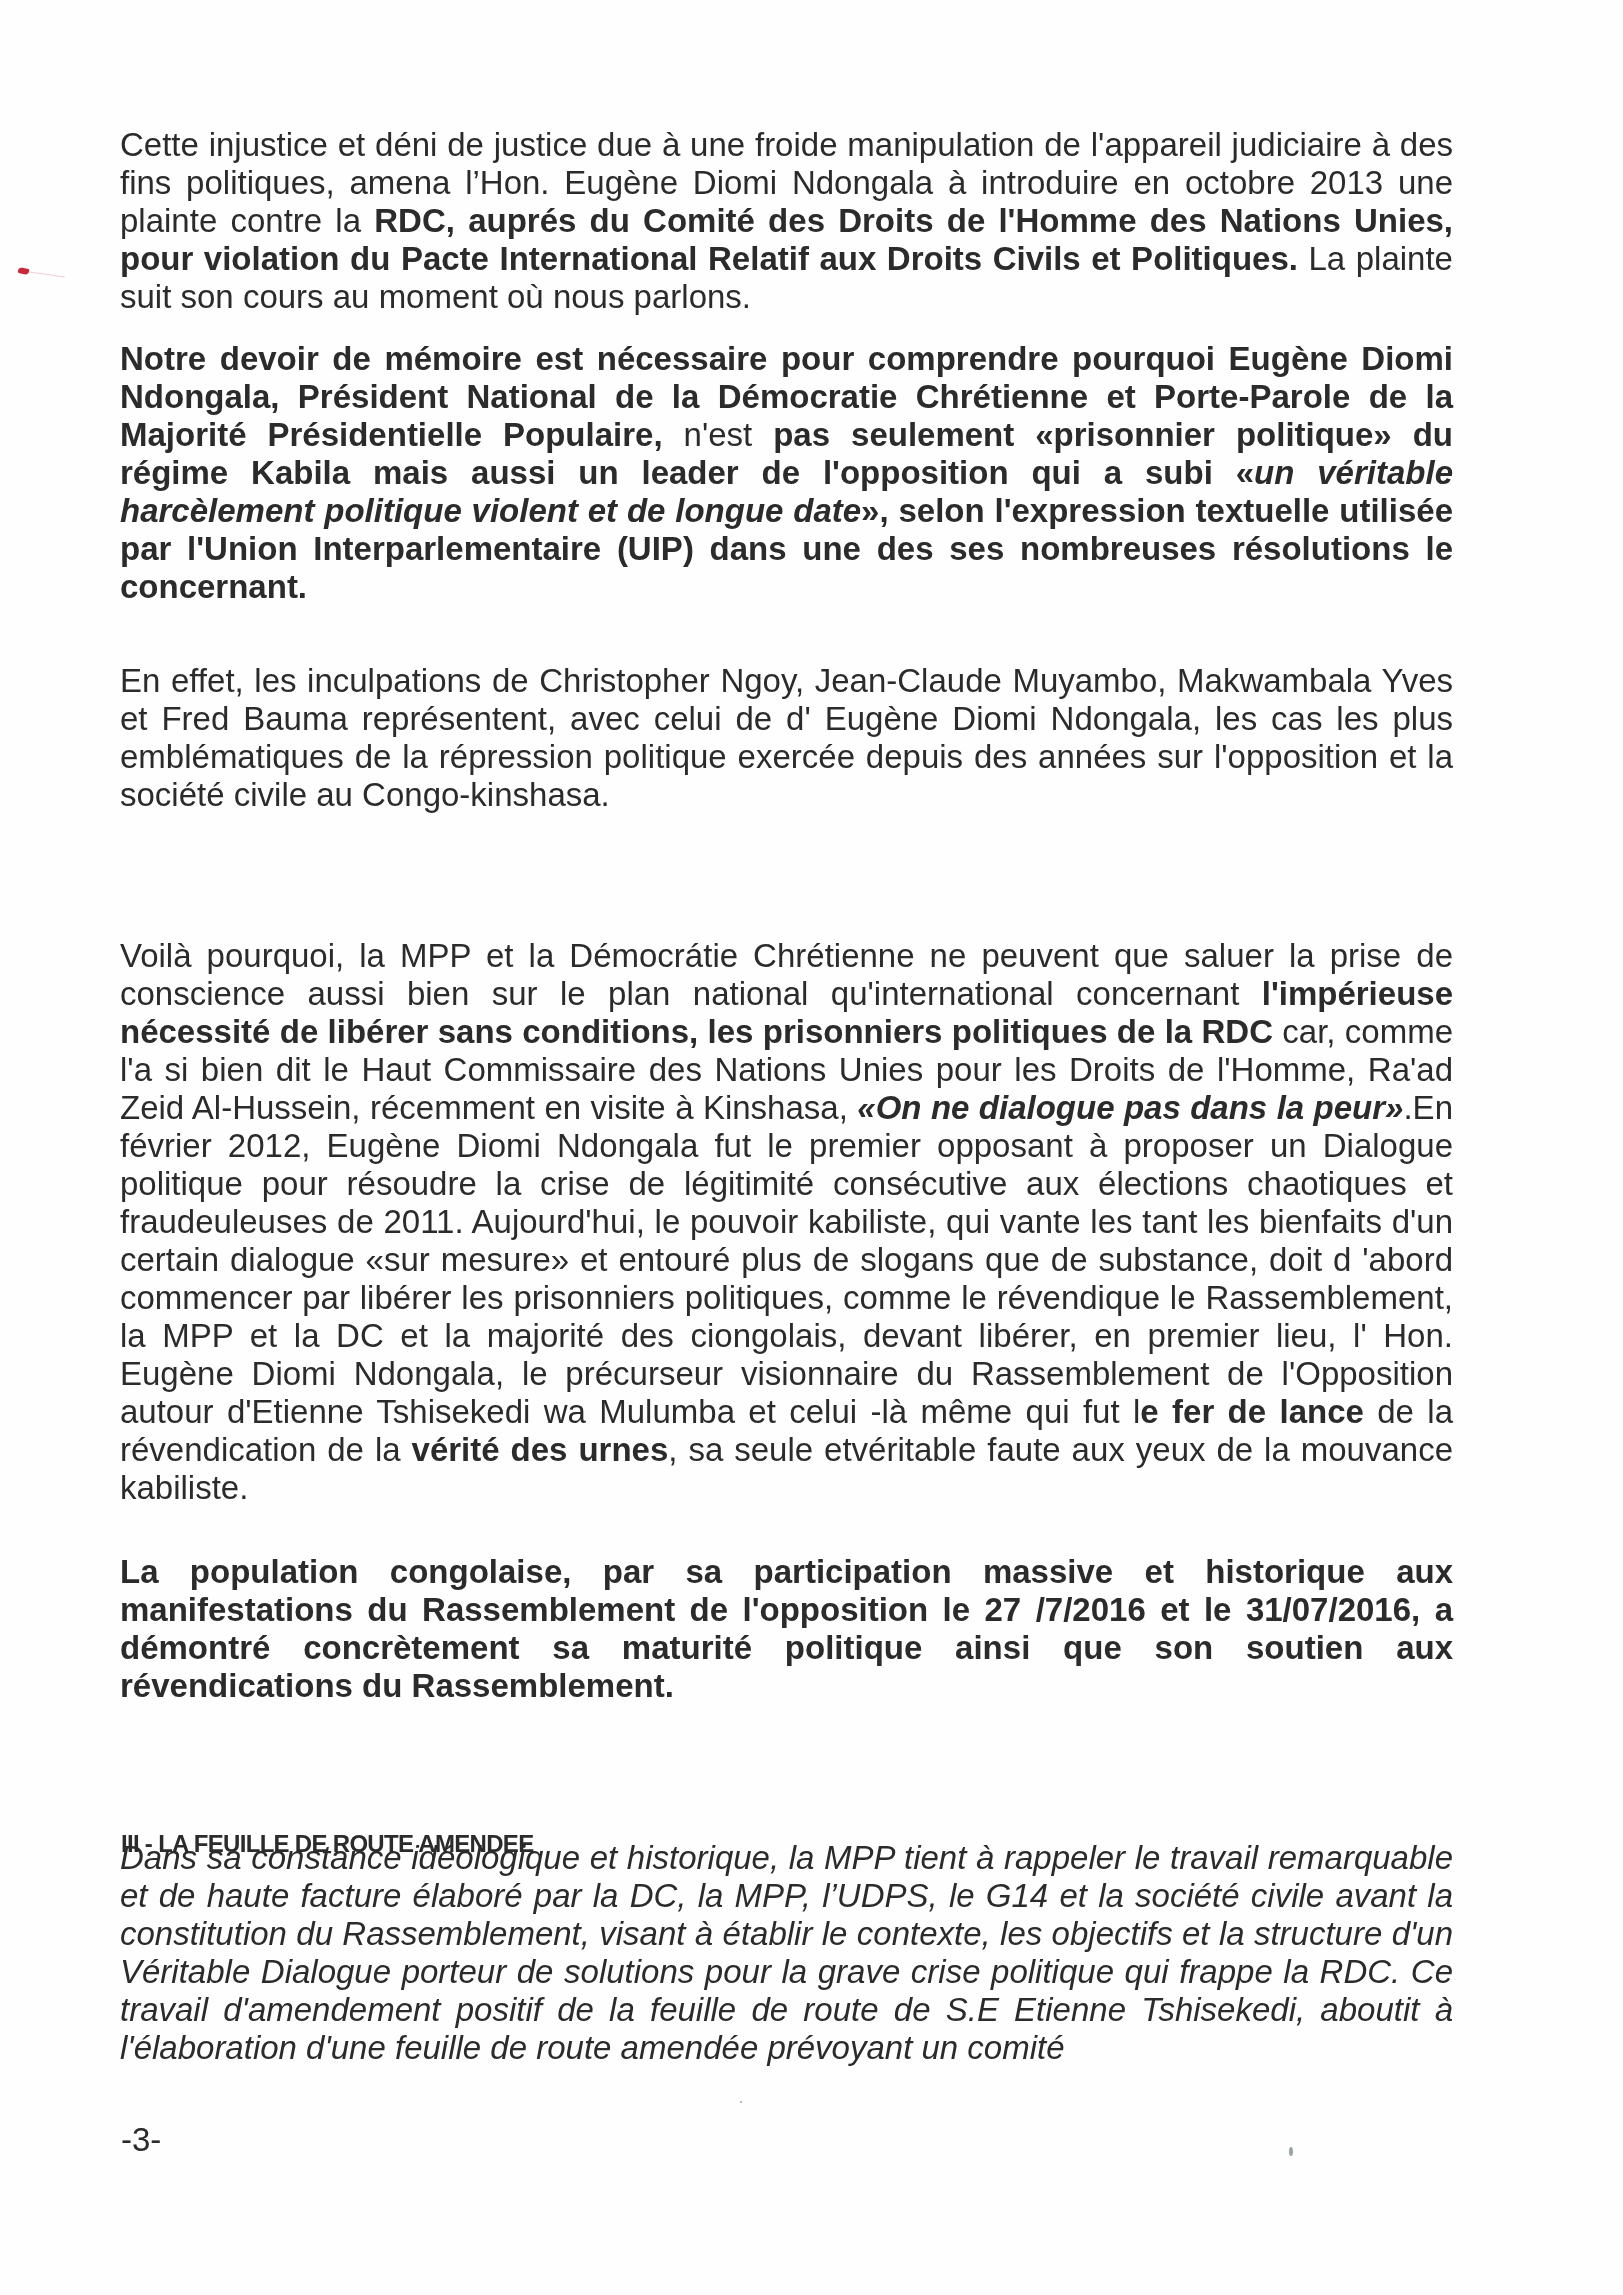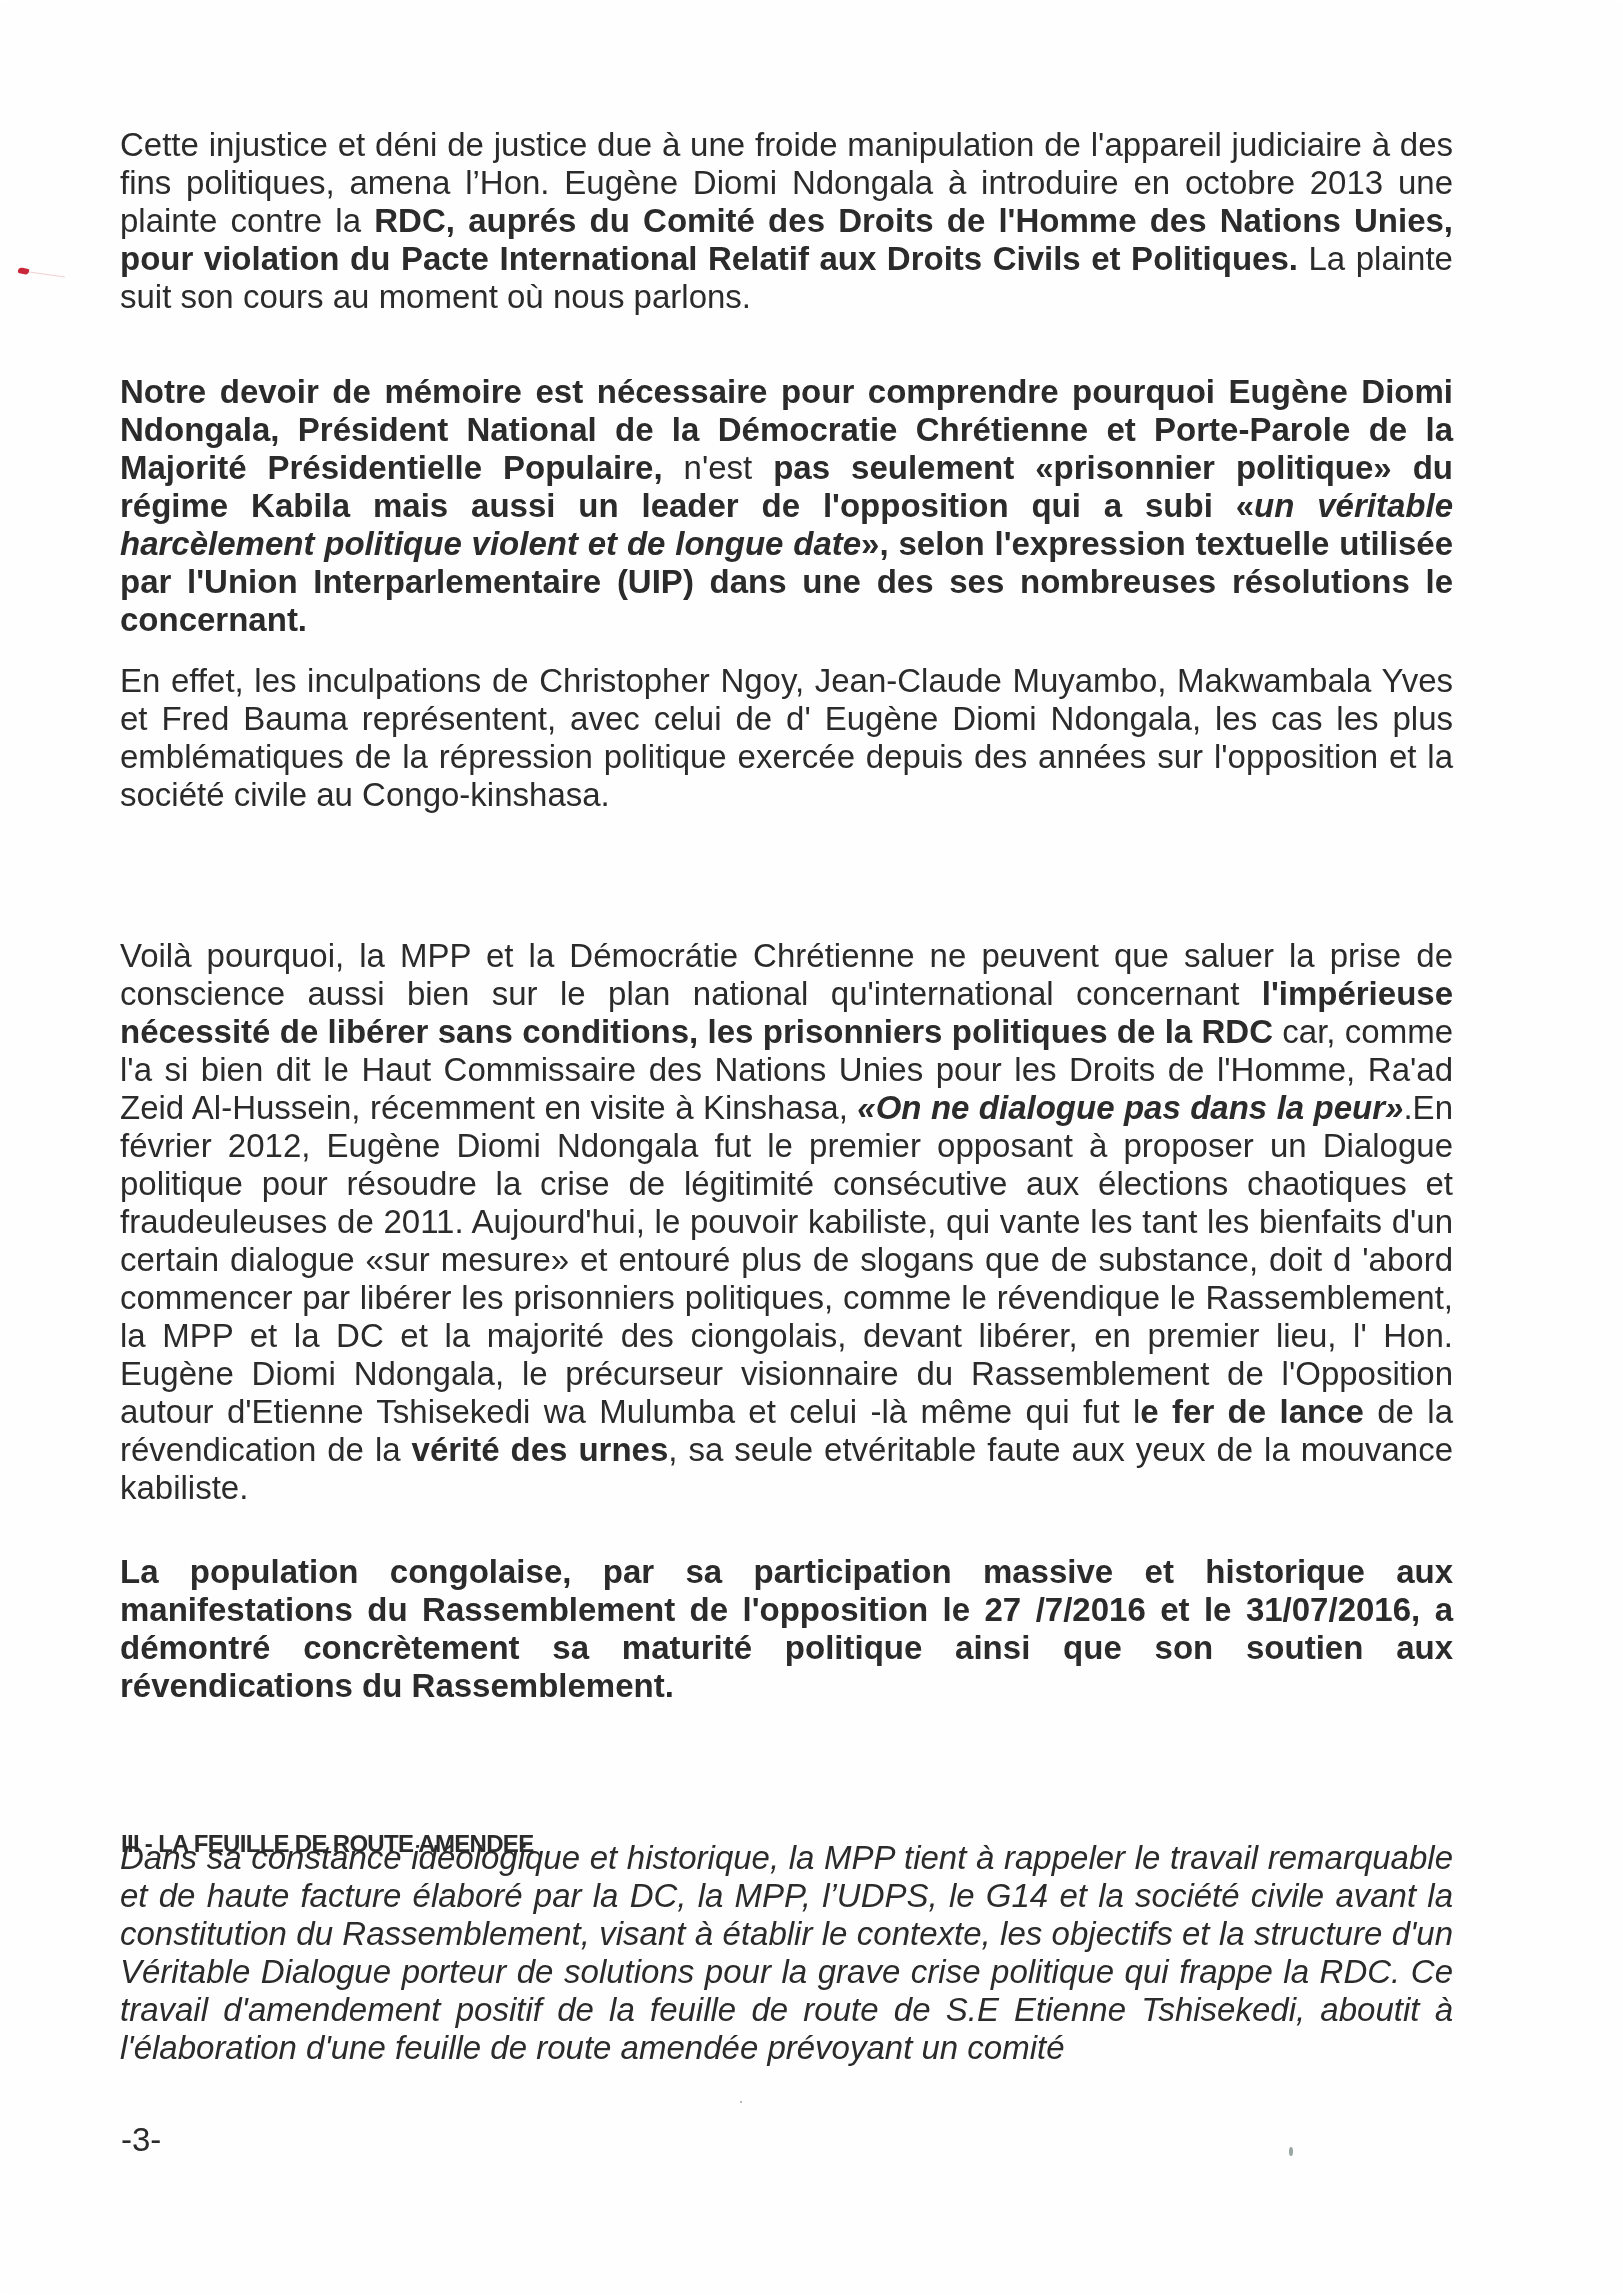--- a/index.html
+++ b/index.html
@@ -84,21 +84,21 @@
 
   <div class="margin-mark"></div>
   <div class="margin-mark-trail"></div>
 
   <div class="text-block last-left" style="top:126px;">
     <p>
       <span>Cette injustice et déni de justice due à une froide manipulation de l'appareil judiciaire à des fins politiques, amena l’Hon. Eugène Diomi Ndongala à introduire en octobre 2013 une plainte contre la </span><span class="b">RDC, auprés du Comité des Droits de l'Homme des Nations Unies, pour violation du Pacte International Relatif aux Droits Civils et Politiques.</span><span> La plainte suit son cours au moment où nous parlons.</span>
     </p>
   </div>
 
-  <div class="text-block last-left" style="top:373px;">
+  <div class="text-block last-left" style="top:340px;">
     <p>
       <span class="b">Notre devoir de mémoire est nécessaire pour comprendre pourquoi Eugène Diomi Ndongala, Président National de la Démocratie Chrétienne et Porte-Parole de la Majorité Présidentielle Populaire,</span><span> n'est </span><span class="b">pas seulement «prisonnier politique» du régime Kabila mais aussi un leader de l'opposition qui a subi «</span><span class="bi">un véritable harcèlement politique violent et de longue date</span><span class="b">», selon l'expression textuelle utilisée par l'Union Interparlementaire (UIP) dans une des ses nombreuses résolutions le concernant.</span>
     </p>
   </div>
 
   <div class="text-block" style="top:662px;">
     <p class="last-left">En effet, les inculpations de Christopher Ngoy, Jean-Claude Muyambo, Makwambala Yves et Fred Bauma représentent, avec celui de d' Eugène Diomi Ndongala,  les cas les plus emblématiques   de la répression politique exercée depuis des années sur l'opposition et la société civile au Congo-kinshasa.</p>
   </div>
 
   <div class="text-block last-left" style="top:937px;">

